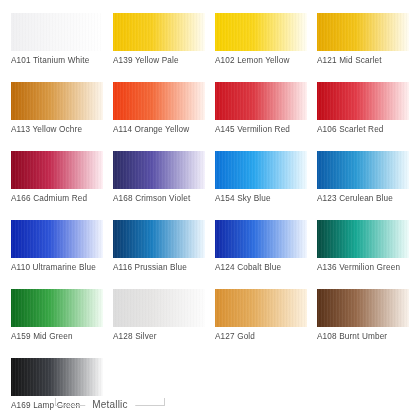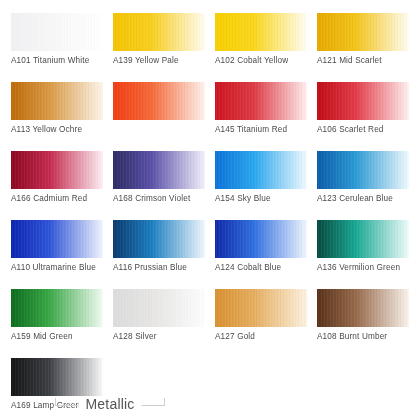--- a/index.html
+++ b/index.html
@@ -105,21 +105,21 @@
   }
   .metallic-tick.left { left: 0; }
   .metallic-tick.right { left: 109px; }
   .metallic-label {
     position: absolute;
     left: 50%;
     top: 2px;
     transform: translateX(-50%);
     background: #ffffff;
     padding: 0 7px;
-    font-size: 14px;
+    font-size: 10px;
     line-height: 13px;
     letter-spacing: 0.2px;
     color: #555555;
     white-space: nowrap;
   }
 </style>
 </head>
 <body>
 
 <div id="sheet">
@@ -128,36 +128,37 @@
       <div class="cell">
         <div class="swatch pale" style="background: linear-gradient(to right, rgb(240, 240, 242) 0%, rgb(247, 247, 248) 42%, rgb(255, 255, 255) 100%);"></div>
         <div class="label">A101 Titanium White</div>
       </div>
       <div class="cell">
         <div class="swatch" style="background: linear-gradient(to right, rgb(244, 196, 0) 0%, rgb(248, 207, 31) 42%, rgb(255, 253, 243) 100%);"></div>
         <div class="label">A139 Yellow Pale</div>
       </div>
       <div class="cell">
         <div class="swatch" style="background: linear-gradient(to right, rgb(247, 208, 0) 0%, rgb(250, 214, 28) 42%, rgb(255, 254, 245) 100%);"></div>
-        <div class="label">A102 Cobalt Yellow</div>
+        <div class="label">A102 Lemon Yellow</div>
       </div>
       <div class="cell">
         <div class="swatch" style="background: linear-gradient(to right, rgb(230, 169, 0) 0%, rgb(243, 196, 26) 42%, rgb(255, 253, 244) 100%);"></div>
         <div class="label">A121 Mid Scarlet</div>
       </div>
       <div class="cell">
         <div class="swatch" style="background: linear-gradient(to right, rgb(189, 106, 7) 0%, rgb(217, 154, 69) 42%, rgb(253, 246, 236) 100%);"></div>
         <div class="label">A113 Yellow Ochre</div>
       </div>
       <div class="cell">
         <div class="swatch" style="background: linear-gradient(to right, rgb(240, 60, 17) 0%, rgb(244, 106, 58) 42%, rgb(255, 243, 238) 100%);"></div>
+        <div class="label">A114 Orange Yellow</div>
       </div>
       <div class="cell">
         <div class="swatch" style="background: linear-gradient(to right, rgb(204, 20, 32) 0%, rgb(221, 58, 68) 42%, rgb(255, 240, 240) 100%);"></div>
-        <div class="label">A145 Titanium Red</div>
+        <div class="label">A145 Vermilion Red</div>
       </div>
       <div class="cell">
         <div class="swatch" style="background: linear-gradient(to right, rgb(192, 10, 22) 0%, rgb(226, 59, 72) 42%, rgb(255, 241, 241) 100%);"></div>
         <div class="label">A106 Scarlet Red</div>
       </div>
       <div class="cell">
         <div class="swatch" style="background: linear-gradient(to right, rgb(141, 6, 32) 0%, rgb(196, 43, 80) 42%, rgb(255, 240, 244) 100%);"></div>
         <div class="label">A166 Cadmium Red</div>
       </div>
       <div class="cell">

